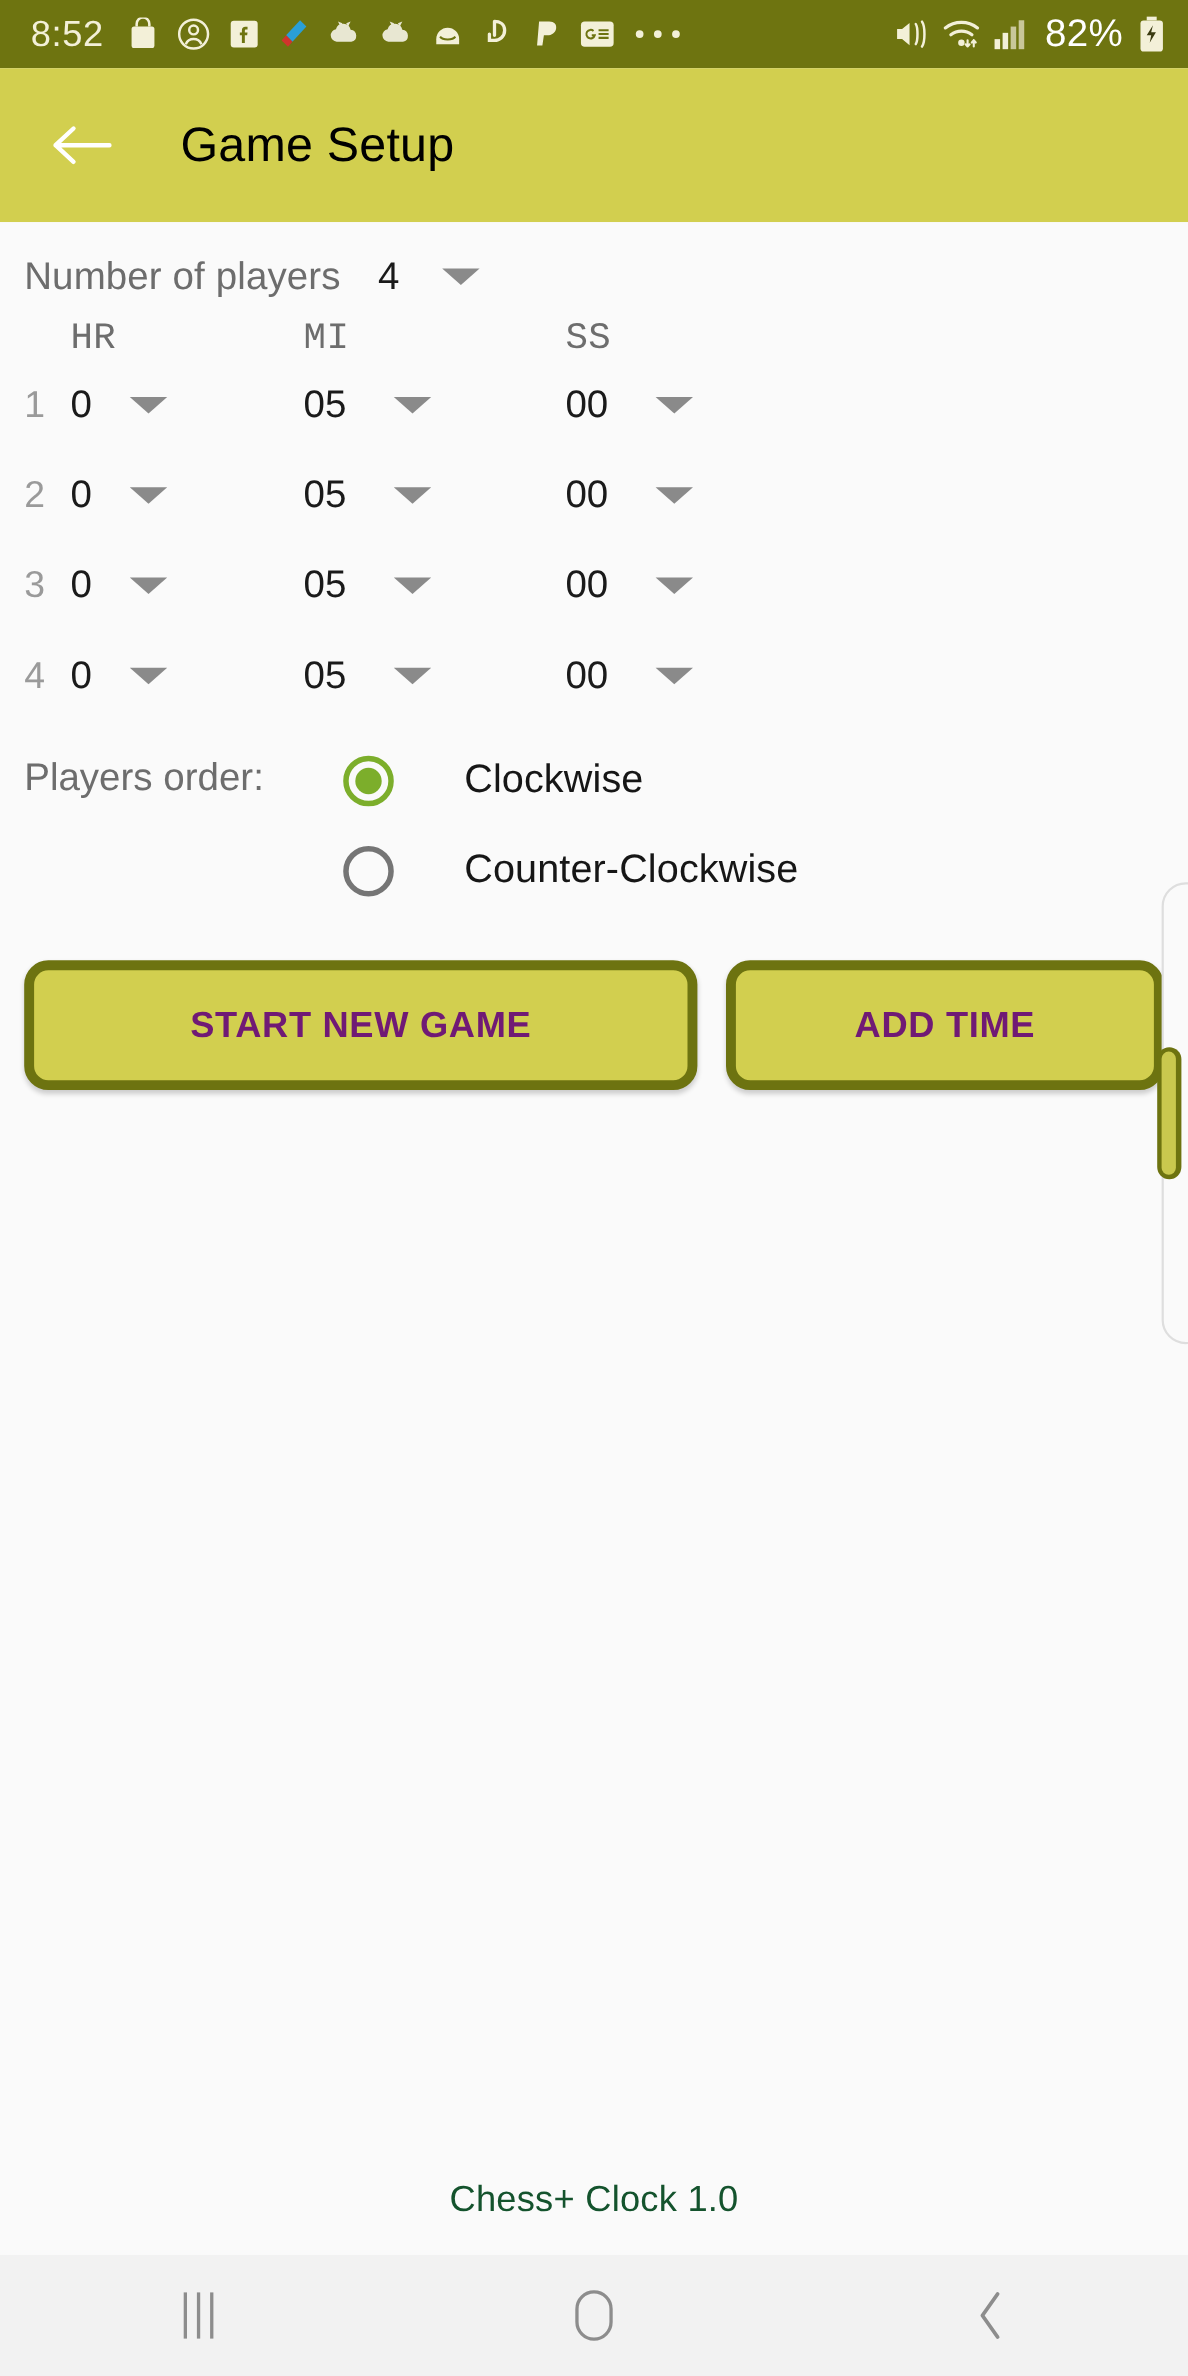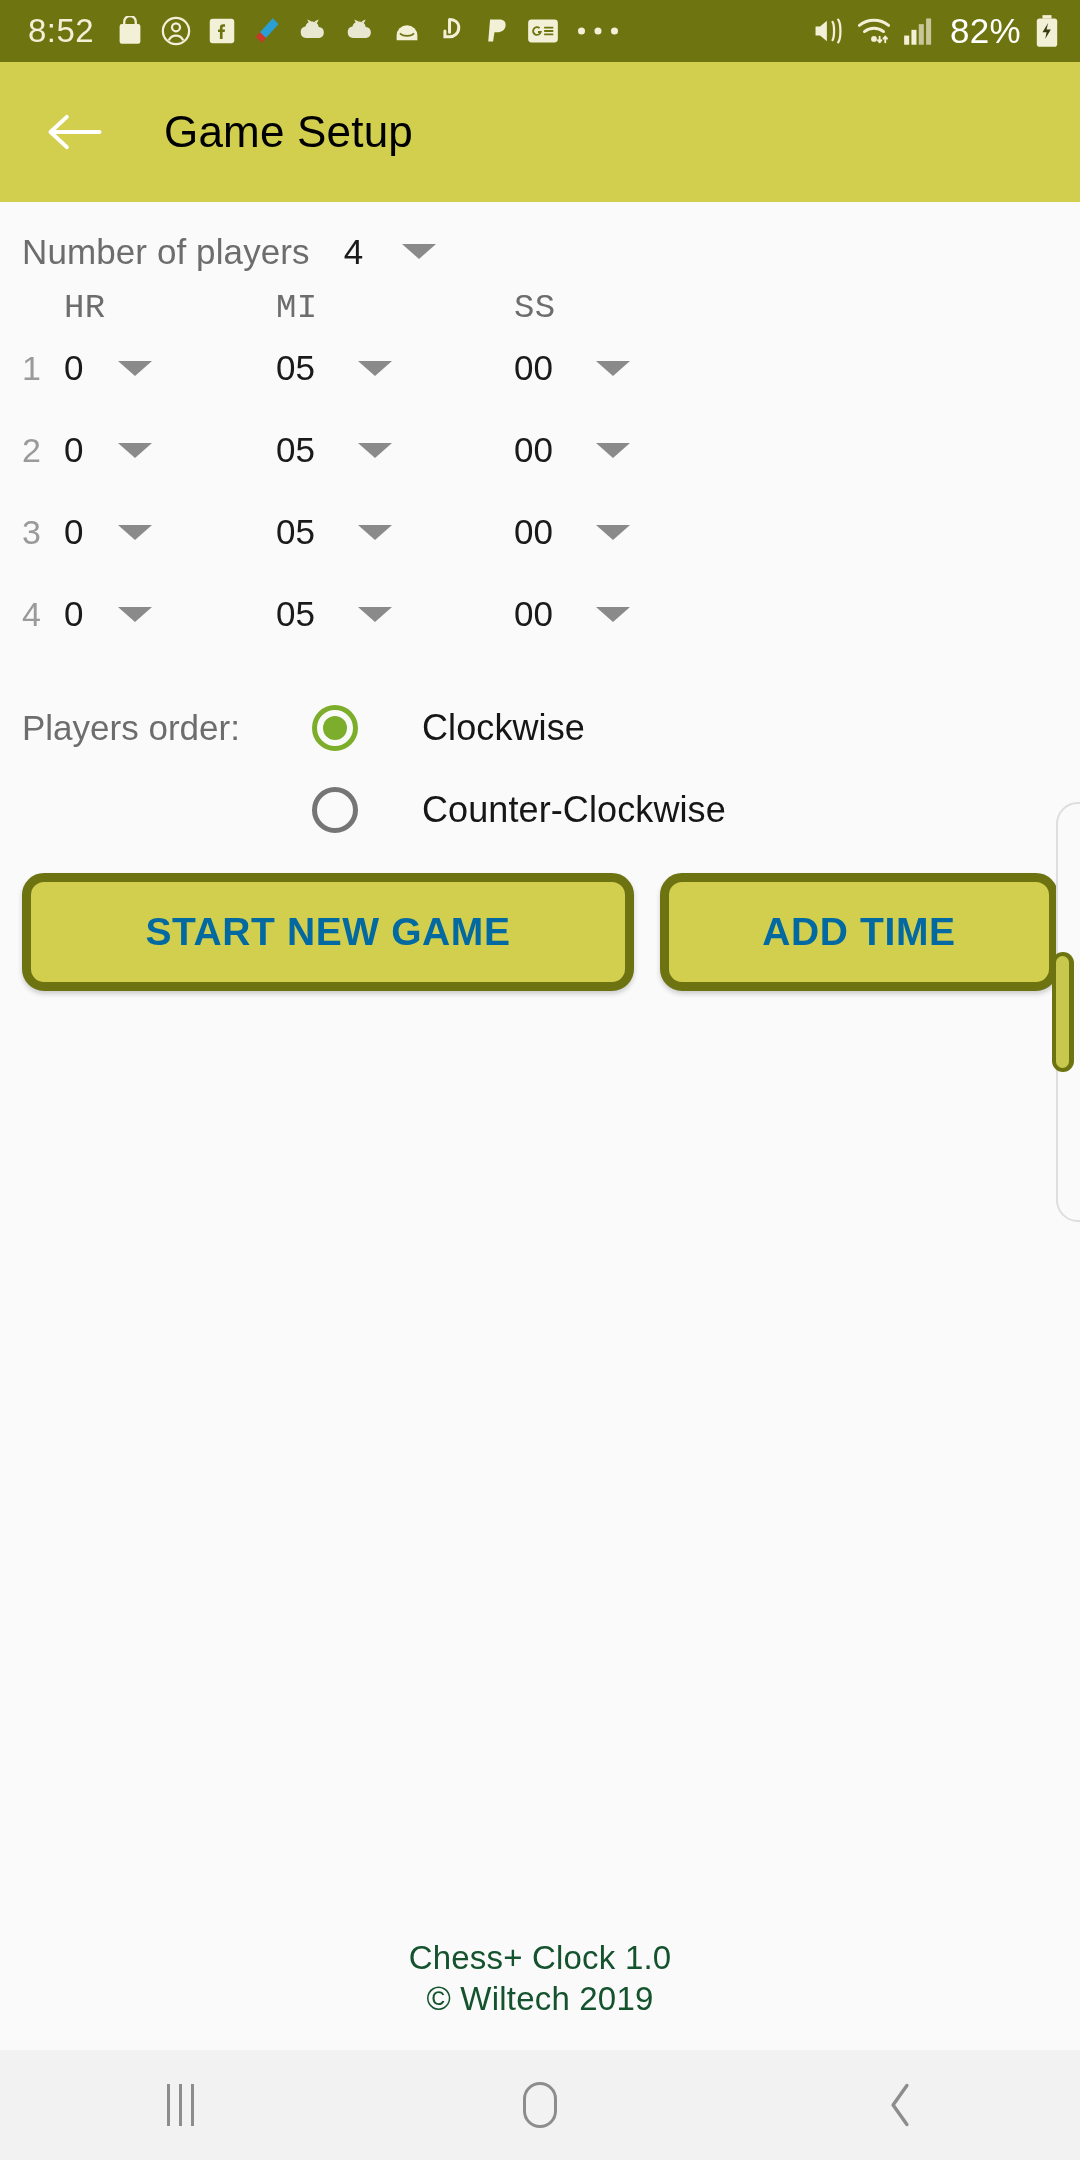--- a/index.html
+++ b/index.html
@@ -174,21 +174,20 @@
   }
   .cell-val.hr { min-width: 34px; }
 
   
   .order-block {
     margin-top: 32px;
     padding-left: 22px;
   }
   .order-line {
     display: flex;
-    align-items: center;
     height: 82px;
     gap: 38px;
   }
   .order-label {
     font-size: 35px;
     color: #6d6d6d;
     width: 252px;
   }
   .order-label.spacer { color: transparent; }
   .radio {
@@ -231,23 +230,23 @@
     gap: 26px;
   }
   .btn {
     background: #d2cf4f;
     border: 9px solid #6d7310;
     border-radius: 22px;
     height: 118px;
     display: flex;
     align-items: center;
     justify-content: center;
-    font-size: 39px;
+    font-size: 33px;
     font-weight: bold;
-    color: #0369a1;
+    color: #701a75;
     letter-spacing: 0.6px;
     cursor: pointer;
     box-sizing: border-box;
     box-shadow: 0 3px 5px rgba(0,0,0,0.18);
   }
   .btn-start { flex: 1 1 auto; }
   .btn-add { width: 398px; }
 
   
   .edge-panel {
@@ -571,21 +570,20 @@
     <div class="button-row">
       <div class="btn btn-start">START NEW GAME</div>
       <div class="btn btn-add">ADD TIME</div>
     </div>
 
     <div class="edge-panel"></div>
     <div class="edge-handle"></div>
 
     <div class="footer">
       <div>Chess+ Clock 1.0</div>
-      <div>© Wiltech 2019</div>
     </div>
   </div>
 
   <div class="nav-bar">
     <div class="nav-btn">
       <span class="recents-icon">
           <i></i>
           <i></i>
           <i></i>
         </span>

